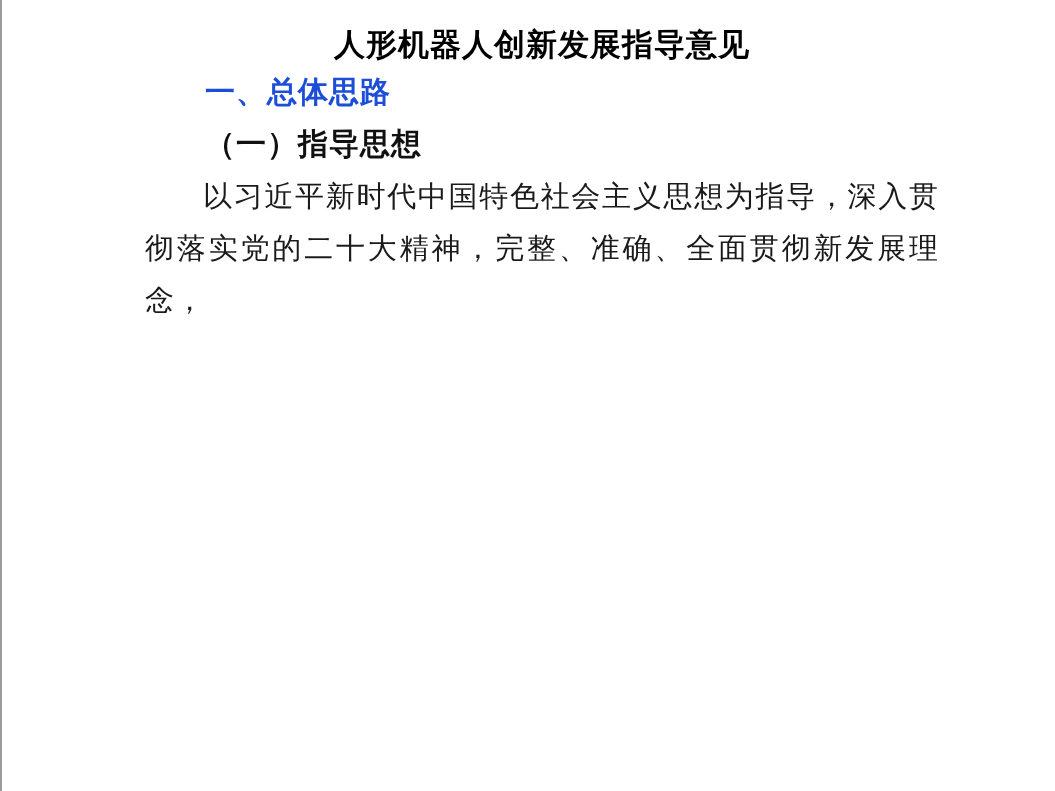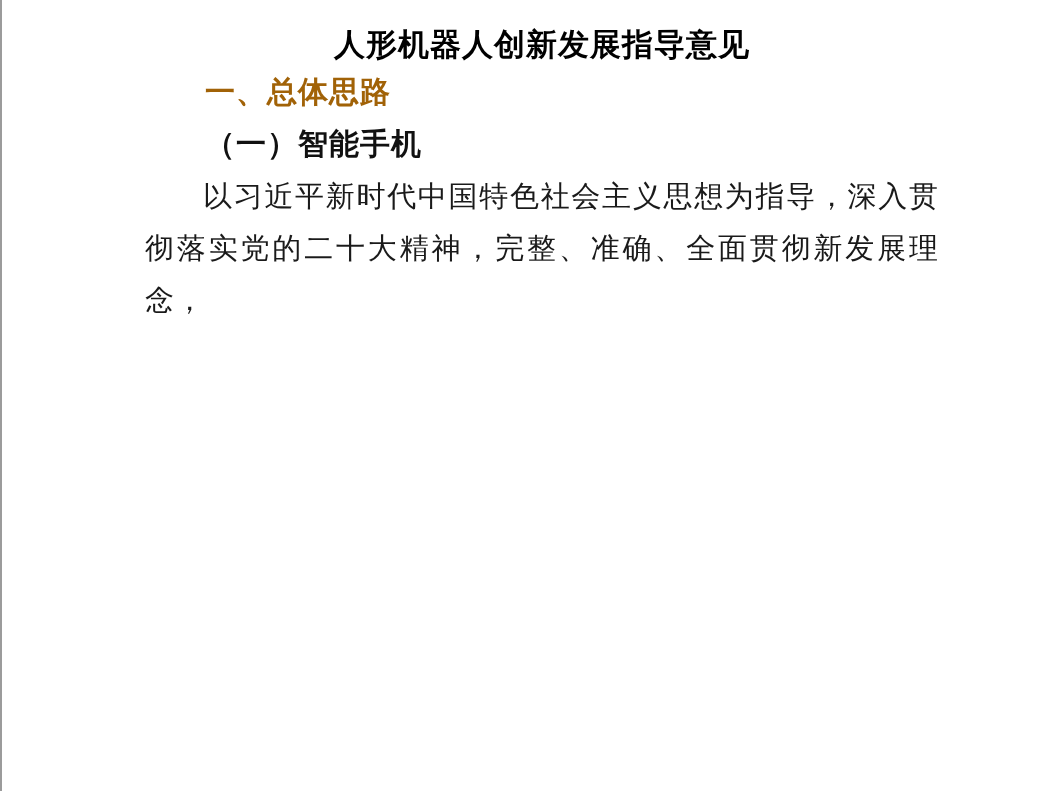--- a/index.html
+++ b/index.html
@@ -67,21 +67,21 @@
   }
   .heading-hei {
     margin: 0;
     padding: 0;
     font-family: "Liberation Sans", sans-serif;
     font-size: 30px;
     line-height: 52px;
     letter-spacing: 1px;
     font-weight: 600;
     text-indent: 2em;
-    color: #a16207;
+    color: #1d4ed8;
   }
   .heading-kai {
     margin: 0;
     padding: 0;
     font-family: "Liberation Serif", serif;
     font-size: 30px;
     line-height: 52px;
     letter-spacing: 1px;
     font-weight: bold;
     text-indent: 2em;
@@ -89,16 +89,16 @@
   }
 </style>
 </head>
 <body>
 
 <div class="page">
   <div class="left-edge"></div>
   <div class="content">
     <h1 class="doc-title">人形机器人创新发展指导意见</h1>
     <h2 class="heading-hei">一、总体思路</h2>
-    <h3 class="heading-kai">（一）智能手机</h3>
+    <h3 class="heading-kai">（一）指导思想</h3>
     <p class="para">以习近平新时代中国特色社会主义思想为指导，深入贯彻落实党的二十大精神，完整、准确、全面贯彻新发展理念，</p>
   </div>
 </div>
 
 </body></html>

